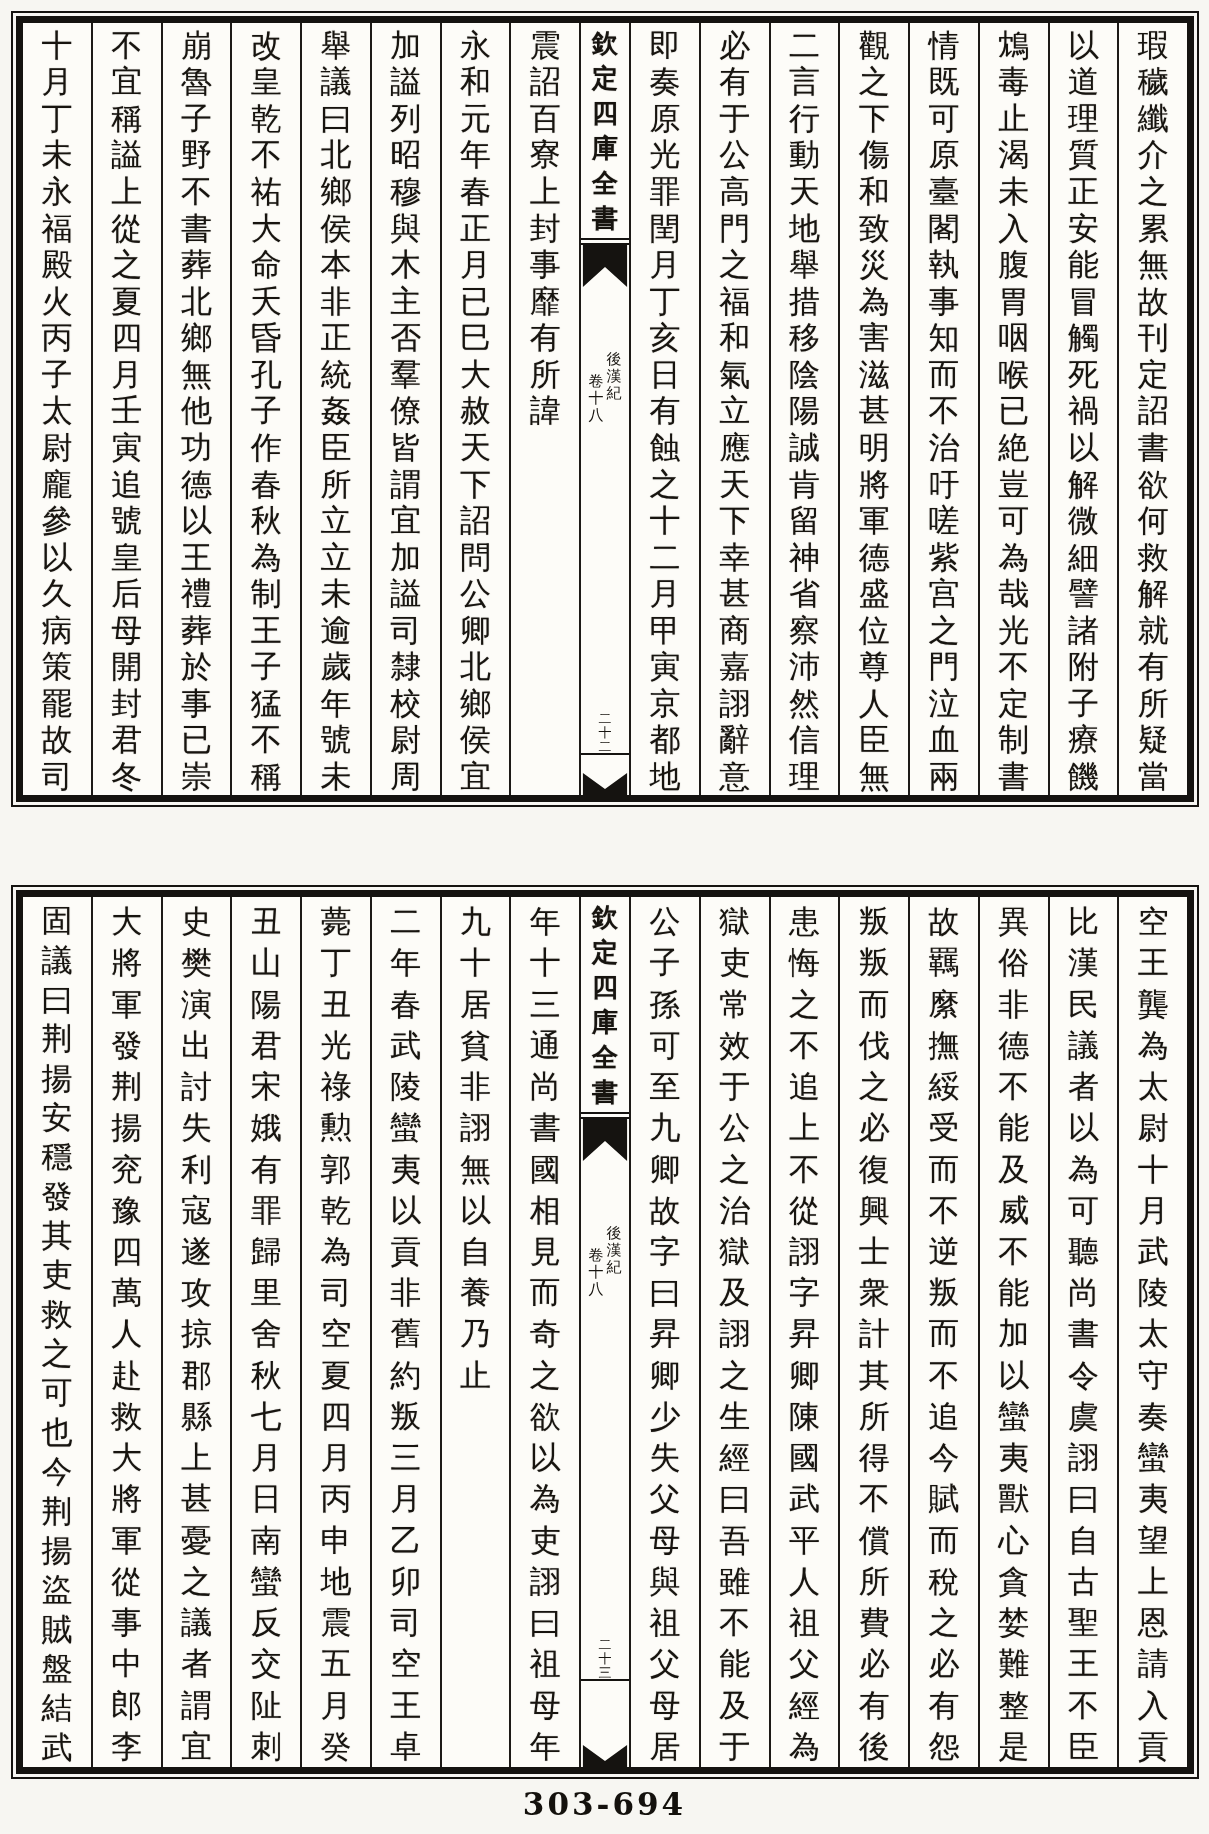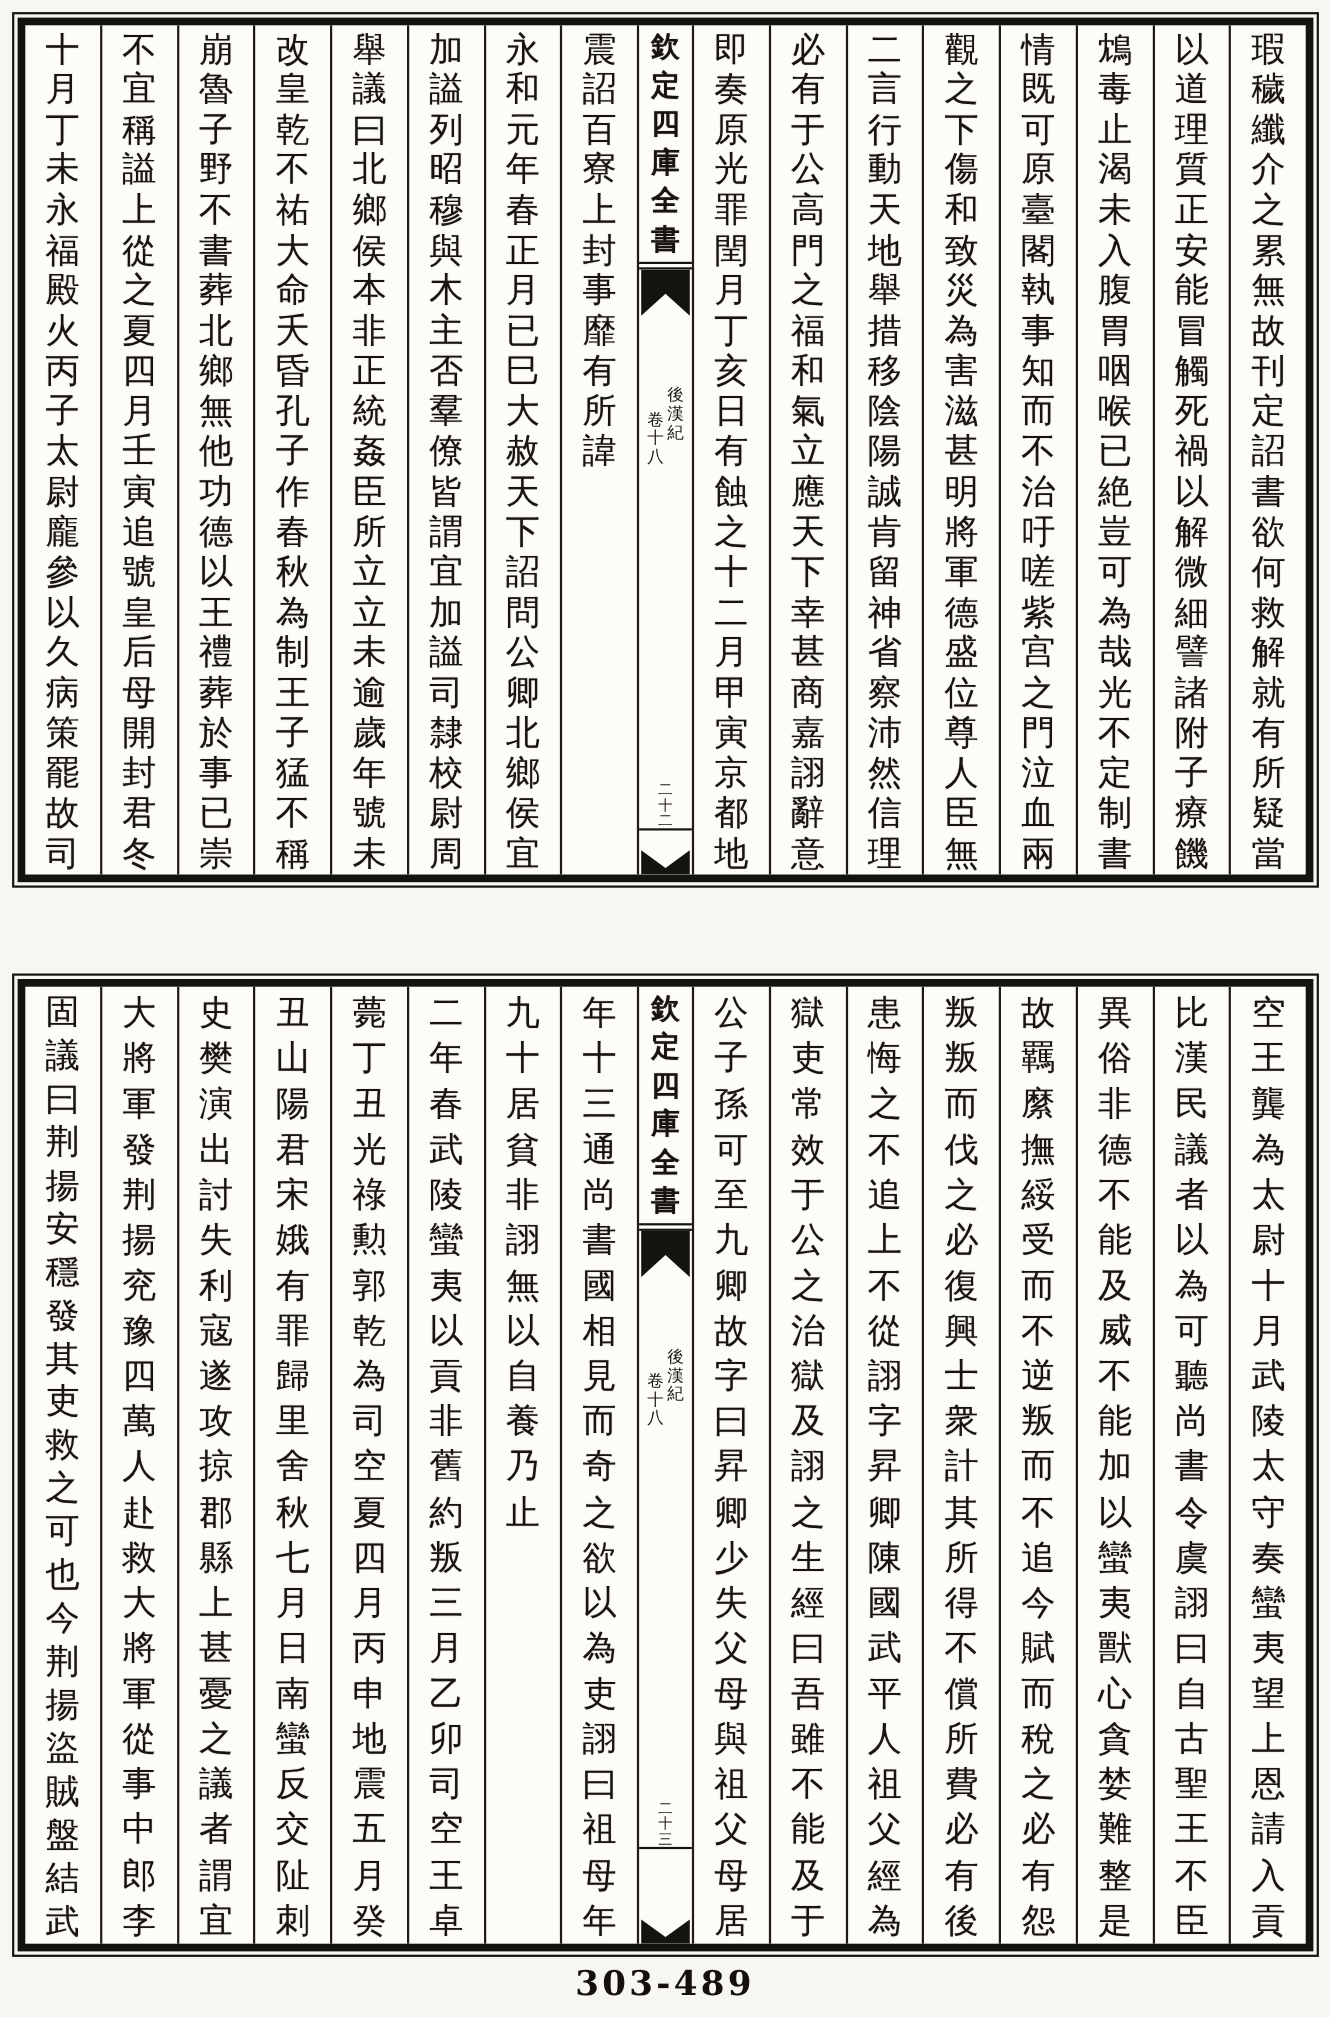--- a/index.html
+++ b/index.html
@@ -862,13 +862,13 @@
         <div class="ch" style="height: 4.5455%;">揚</div>
         <div class="ch" style="height: 4.5455%;">盜</div>
         <div class="ch" style="height: 4.5455%;">賊</div>
         <div class="ch" style="height: 4.5455%;">盤</div>
         <div class="ch" style="height: 4.5455%;">結</div>
         <div class="ch" style="height: 4.5455%;">武</div>
       </div>
     </div>
 </div>
 
-<div class="catalog">303-489</div>
+<div class="catalog">303-694</div>
 
 </body></html>

